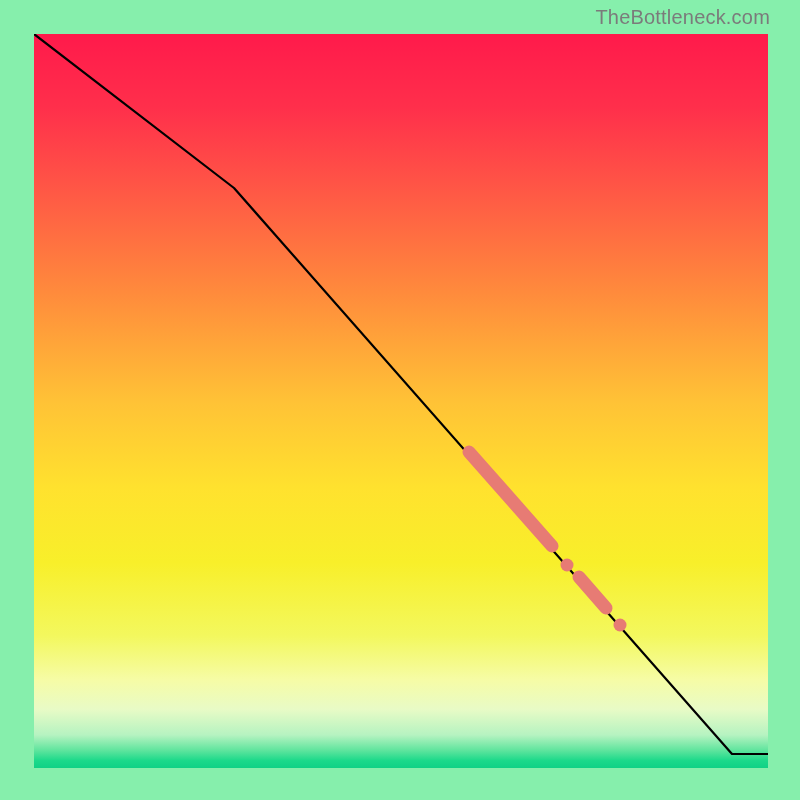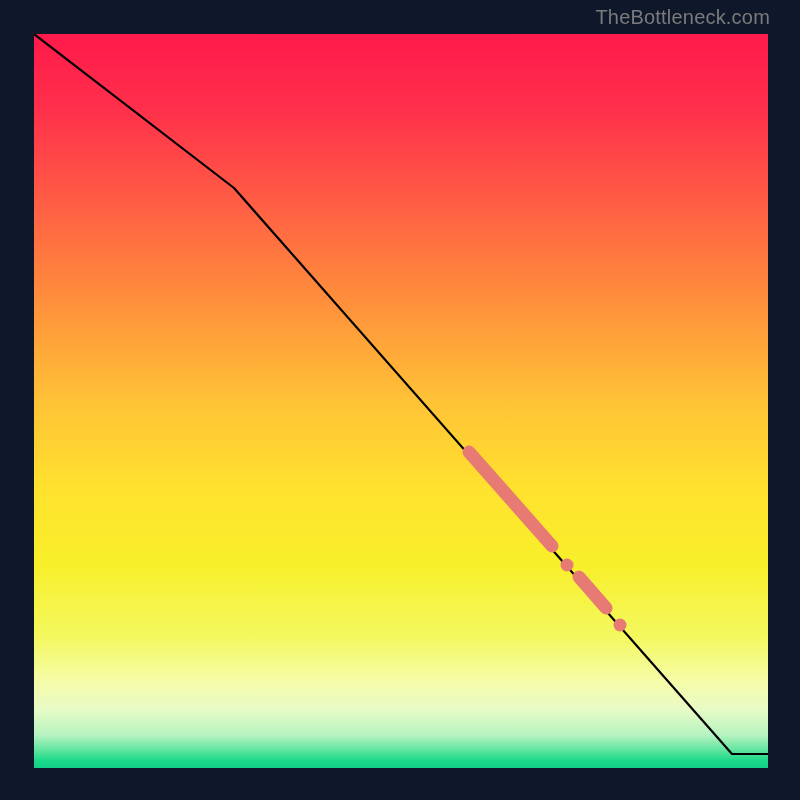--- a/index.html
+++ b/index.html
@@ -8,21 +8,21 @@
     width: 800px;
     height: 800px;
     background: #000000;
     overflow: hidden;
     font-family: Arial, Helvetica, sans-serif;
   }
   .stage {
     position: relative;
     width: 800px;
     height: 800px;
-    background: #0f172a;
+    background: #86efac;
   }
   .plot-area {
     position: absolute;
     left: 34px;
     top: 34px;
     width: 734px;
     height: 734px;
     overflow: hidden;
   }
   .attribution {

